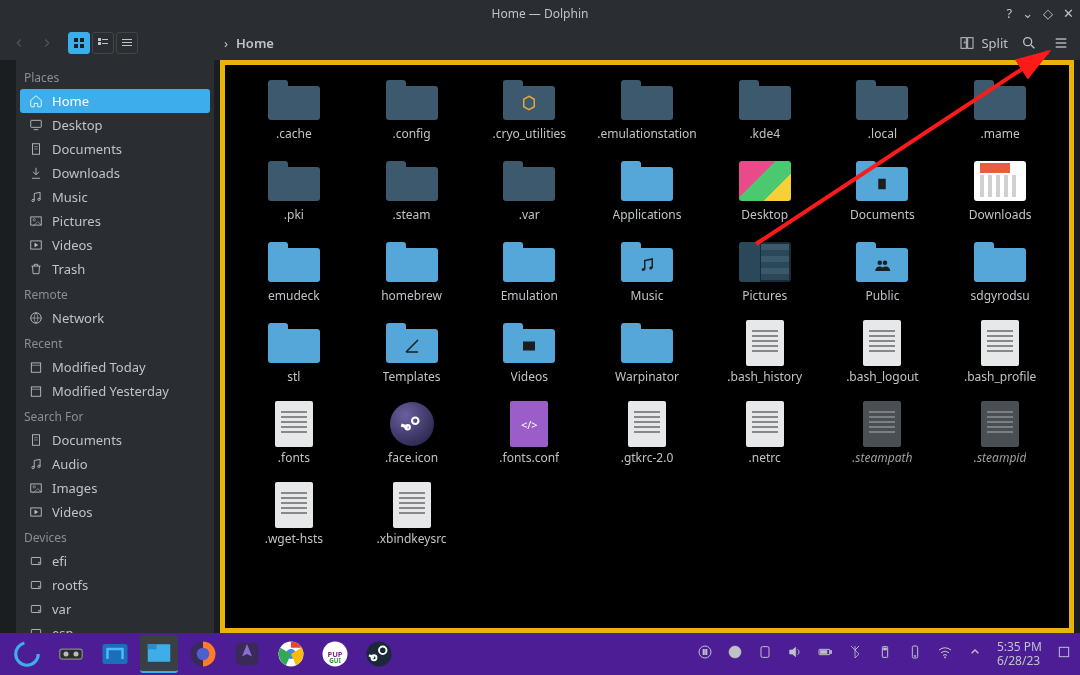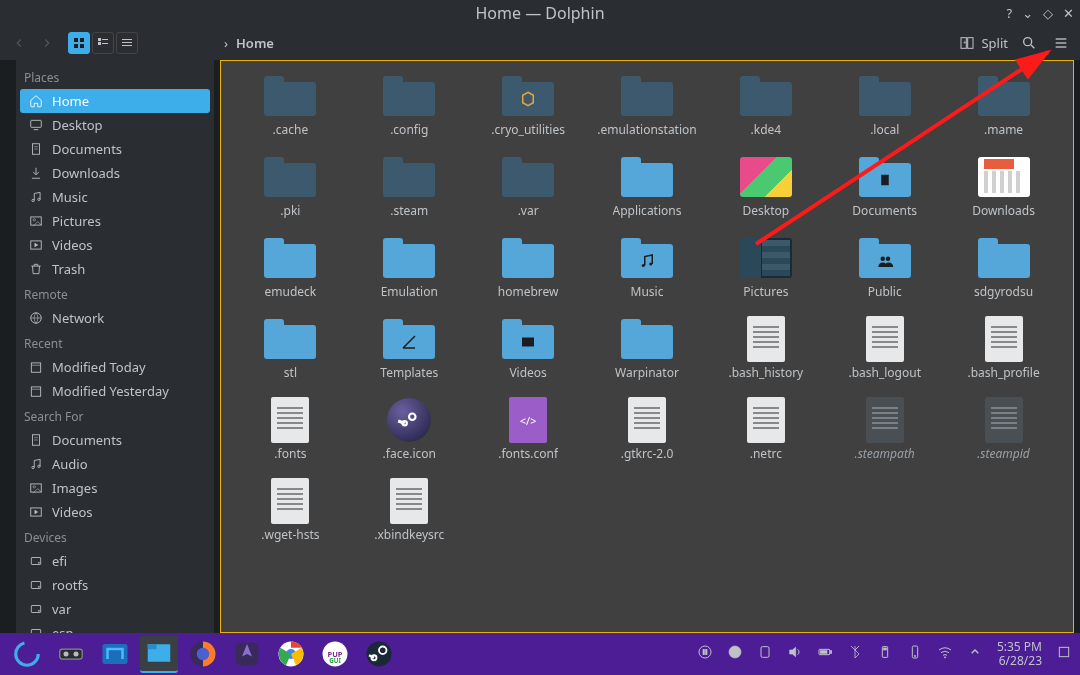--- a/index.html
+++ b/index.html
@@ -1,20 +1,20 @@
 <!DOCTYPE html>
 <html><head>
 <meta charset="utf-8">
 <style>
 * { margin: 0; padding: 0; box-sizing: border-box; font-family: "Noto Sans", "Segoe UI", sans-serif; }
 body { background: #1b1e20; color: #bfc3c7; font-size: 13px; width: 1080px; height: 675px; overflow: hidden; position: relative; }
 
 
 .titlebar { height: 26px; background: #2a2e32; display: flex; align-items: center; justify-content: center; position: relative; }
-.titlebar-title { color: #bfc3c7; font-size: 16px; }
+.titlebar-title { color: #bfc3c7; font-size: 12px; }
 .titlebar-controls { position: absolute; right: 6px; display: flex; gap: 10px; }
 .titlebar-controls span { cursor: pointer; font-size: 13px; color: #bfc3c7; }
 
 
 .toolbar { height: 34px; background: #2a2e32; display: flex; align-items: center; padding: 0 8px; gap: 6px; }
 .nav-arrow { width: 22px; height: 22px; display:flex; align-items:center; justify-content:center; color:#555; }
 .view-btns { display:flex; gap:2px; margin-left:4px; }
 .view-btn { width:22px; height:22px; border:1px solid #444; border-radius:3px; display:flex; align-items:center; justify-content:center; color:#bfc3c7; cursor:pointer; }
 .view-btn.active { background:#3daee9; color:#1b1e20; border-color:#3daee9; }
 .breadcrumb { margin-left: 80px; display:flex; align-items:center; gap:8px; color:#bfc3c7; }
@@ -28,21 +28,21 @@
 
 
 .sidebar { width: 198px; background:#2a2e32; overflow-y:auto; padding-top:4px; padding-bottom: 8px; }
 .side-header { padding: 5px 8px 3px; font-size: 12px; color:#8a8f94; }
 .side-item { padding: 3px 8px 3px 8px; display:flex; align-items:center; gap:8px; cursor:pointer; color:#bfc3c7; border-radius: 3px; margin: 0 4px; }
 .side-item.active { background:#3daee9; color:#fff; }
 .side-icon { width:16px; height:16px; display:flex; align-items:center; justify-content:center; color:inherit; flex-shrink:0; }
 .side-icon svg { width:14px; height:14px; fill: currentColor; stroke: currentColor; }
 
 
-.fileview { flex:1; background:#404040; border: 1px solid #eab308; margin: 0 6px 0 6px; overflow-y:auto; padding: 14px; position:relative; }
+.fileview { flex:1; background:#000000; border: 5px solid #eab308; margin: 0 6px 0 6px; overflow-y:auto; padding: 14px; position:relative; }
 .grid { display:grid; grid-template-columns: repeat(7, 1fr); gap: 18px 8px; }
 .file-item { display:flex; flex-direction:column; align-items:center; gap:4px; cursor:pointer; }
 .file-label { font-size:12px; color:#bfc3c7; text-align:center; max-width: 100px; overflow:hidden; text-overflow:ellipsis; white-space:nowrap; }
 .file-label.italic { font-style: italic; color:#9aa0a5; }
 .thumb { width:56px; height:42px; display:flex; align-items:center; justify-content:center; }
 
 
 .folder { width:52px; height:40px; position:relative; }
 .folder::before { content:""; position:absolute; top:0; left:0; width:20px; height:8px; background:var(--fc); border-radius:3px 3px 0 0; }
 .folder::after { content:""; position:absolute; top:6px; left:0; right:0; bottom:0; background:var(--fc); border-radius:3px; }
@@ -76,21 +76,21 @@
 .zoom-slider { width:180px; height:4px; background:#555; border-radius:2px; position:relative; }
 .zoom-slider::before { content:""; position:absolute; left:12px; top:-3px; width:10px; height:10px; background:#3daee9; border-radius:50%; }
 
 
 .taskbar { position:absolute; bottom:0; left:0; right:0; height:42px; background:#4c1d95; display:flex; align-items:center; padding:0 8px; gap:6px; }
 .task-icon { width:38px; height:38px; display:flex; align-items:center; justify-content:center; cursor:pointer; border-radius:3px; }
 .task-icon img, .task-icon svg { width:30px; height:30px; }
 .task-icon.active { background:#3a3f44; border-bottom: 2px solid #3daee9; }
 .tray { margin-left:auto; display:flex; align-items:center; gap:14px; color:#bfc3c7; }
 .tray svg { width:16px; height:16px; fill:currentColor; stroke:currentColor; }
-.clock { text-align:right; line-height:1.2; font-size:12px; }
+.clock { line-height:1.2; font-size:12px; }
 
 
 .arrow-anno { position:absolute; top:44px; right:14px; pointer-events:none; z-index:50; }
 
 
 .sidebar::-webkit-scrollbar { width:8px; }
 .sidebar::-webkit-scrollbar-thumb { background:#444; }
 </style>
 </head>
 <body>
@@ -460,27 +460,27 @@
         <div class="file-item">
           <div class="thumb">
             <div class="folder light"></div>
           </div>
           <span class="file-label">emudeck</span>
         </div>
         <div class="file-item">
           <div class="thumb">
             <div class="folder light"></div>
           </div>
+          <span class="file-label">homebrew</span>
+        </div>
+        <div class="file-item">
+          <div class="thumb">
+            <div class="folder light"></div>
+          </div>
           <span class="file-label">Emulation</span>
-        </div>
-        <div class="file-item">
-          <div class="thumb">
-            <div class="folder light"></div>
-          </div>
-          <span class="file-label">homebrew</span>
         </div>
         <div class="file-item">
           <div class="thumb">
             <div class="folder light">
               <div class="inner"><svg viewBox="0 0 24 24">
                   <path d="M9 18V6l10-2v12" fill="none" stroke="#1b1e20" stroke-width="2"></path>
                   <circle cx="7" cy="18" r="2" fill="#1b1e20"></circle>
                   <circle cx="17" cy="16" r="2" fill="#1b1e20"></circle>
                 </svg></div>
             </div>

